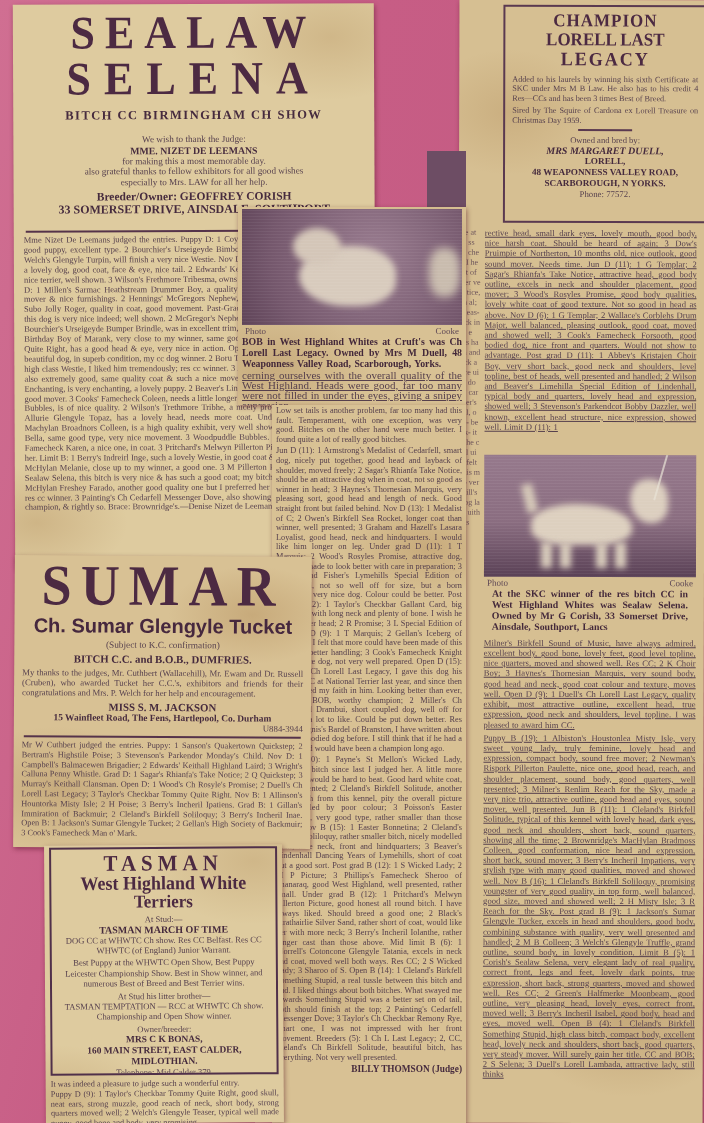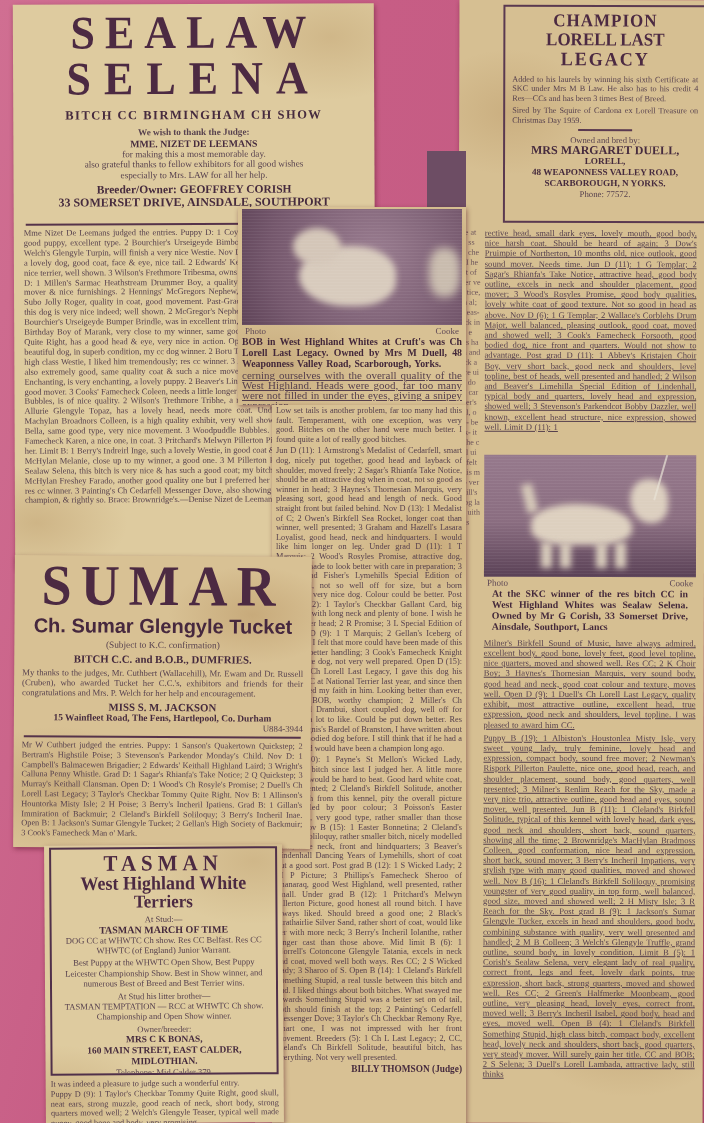--- a/index.html
+++ b/index.html
@@ -38,21 +38,21 @@
 <body>
 
 <div class="page">
 
   <div style="position:absolute;left:25px;top:10px;width:23px;height:24px;background:#76223f;transform:rotate(-3deg);"></div>
 
   <div class="clip paper-a" style="left:14px;top:4px;width:341px;height:551px;padding:6px 10px;transform:rotate(-0.25deg);z-index:1;">
     <div class="big-title" style="font-size:44px;line-height:46px;letter-spacing:10px;">SEALAW</div>
     <div class="big-title" style="font-size:44px;line-height:46px;letter-spacing:13px;">SELENA</div>
     <div class="ctr bold" style="font-size:12.5px;letter-spacing:1.5px;margin-top:6px;">BITCH CC BIRMINGHAM CH SHOW</div>
-    <div class="ctr" style="font-size:9.2px;line-height:10.5px;margin-top:4px;font-weight:bold;">We wish to thank the Judge:</div>
+    <div class="ctr" style="font-size:9.2px;line-height:10.5px;margin-top:11px;">We wish to thank the Judge:</div>
     <div class="ctr bold" style="font-size:9.8px;line-height:11px;">MME. NIZET DE LEEMANS</div>
     <div class="ctr" style="font-size:9.2px;line-height:10.5px;">for making this a most memorable day.</div>
     <div class="ctr" style="font-size:9.2px;line-height:10.5px;">also grateful thanks to fellow exhibitors for all good wishes</div>
     <div class="ctr" style="font-size:9.2px;line-height:10.5px;">especially to Mrs. LAW for all her help.</div>
     <div class="ctr bold" style="font-size:11.5px;margin-top:3px;">Breeder/Owner: GEOFFREY CORISH</div>
     <div class="ctr bold" style="font-size:12px;">33 SOMERSET DRIVE, AINSDALE, SOUTHPORT</div>
     <div style="font-size:9px;text-align:right;padding-right:6px;">V266-2948</div>
     <hr class="rule">
     <div class="report-sm" style="font-size:8.5px;line-height:9.9px;">Mme Nizet De Leemans judged the entries.  Puppy D: 1 Coy's Cedarfell Merry 'N Bright, a very good puppy, excellent type.  2 Bourchier's Urseigeyde Bimbo Boy, was very smart, good coat.  3 Welch's Glengyle Turpin, will finish a very nice Westie.  Nov D: 1 Brownridge's Beadmoor Bluster, a lovely dog, good coat, face &amp; eye, nice tail.  2 Edwards' Keithall Highland Laird, is also a very nice terrier, well shown.  3 Wilson's Frethmore Tribesma, owns a good body &amp; nice head.  Undergrad D: 1 Millen's Sarmac Heathstream Drummer Boy, a quality terrier who shows very well; good mover &amp; nice furnishings.  2 Hennings' McGregors Nephew, another very nice dog.  3 Cowper's Subo Jolly Roger, quality in coat, good movement.  Past-Grad D: 1 Sagar's Retanna Take Notice, this dog is very nice indeed; well shown.  2 McGregor's Nephew.  3 Subo Jolly Nephew.  Limit D: 1 Bourchier's Urseigeyde Bumper Brindle, was in excellent trim, a good Westie.  2 Hampson's Oldfold Birthday Boy of Marank, very close to my winner, same good type.  3 Tayler's Checkbar Tommy Quite Right, has a good head &amp; eye, very nice in action.  Open D: 1 Woods' Ch Rosys' Promise, beautiful dog, in superb condition, my cc dog winner.  2 Boru Tasman March of Time, this is another high class Westie, I liked him tremendously; res cc winner.  3 Armstrong's Medalist of Cedarfell, is also extremely good, same quality coat &amp; such a nice mover.  Puppy B: 1 Coy's Cedarfell Most Enchanting, is very enchanting, a lovely puppy.  2 Beaver's Lindenhell Donatin, another pretty bitch, good mover.  3 Cooks' Famecheck Coleen, needs a little longer coat.  Nov B: 1 Ingram's Woodpuddle Bubbles, is of nice quality.  2 Wilson's Trethmore Tribhe, a nicely proportioned Westie.  3 Lyons' Allurie Glengyle Topaz, has a lovely head, needs more coat.  Undergrad B: 1 Brownridge's Machylan Broadnors Colleen, is a high quality exhibit, very well shown.  2 Buchanan's Keldoone Bella, same good type, very nice movement.  3 Woodpuddle Bubbles.  Post-Grad B: 1 K Bella.  2 Famecheck Karen, a nice one, in coat.  3 Pritchard's Melwyn Pillerton Picture, is a picture &amp; I liked her.  Limit B: 1 Berry's Indreirl Inge, such a lovely Westie, in good coat &amp; condition.  2 Brownridge's McHylan Melanie, close up to my winner, a good one.  3 M Pillerton Picture.  Open B: 1 Corish's Sealaw Selena, this bitch is very nice &amp; has such a good coat; my bitch cc winner.  2 Brownridge's McHylan Freshey Farado, another good quality one but I preferred her kennelmate Colleen for the res cc winner.  3 Painting's Ch Cedarfell Messenger Dove, also showing good quality; I see she is a champion, &amp; rightly so.  Brace: Brownridge's.—Denise Nizet de Leemans.</div>
   </div>
@@ -61,21 +61,21 @@
     <div style="position:absolute;left:2px;top:228px;width:20px;height:880px;font-size:8px;line-height:10px;color:#5d4553;overflow:hidden;word-break:break-all;opacity:.85;">ke at y. ss s. ches I hes t of her ved tice, in al; 3 eas- eck ind. en's ham and eck agre uis; dog. care er's all, ow- be ck- ith he cial uig felt this mo- very ill's dog last uith ms</div>
 
     <div class="adbox" style="margin:5px 0 0 18px;width:186px;height:206px;padding:4px 7px;box-sizing:content-box;">
       <div class="big-title" style="font-size:17px;line-height:19px;letter-spacing:1px;">CHAMPION</div>
       <div class="big-title" style="font-size:17px;line-height:19px;">LORELL LAST</div>
       <div class="big-title" style="font-size:18px;line-height:20px;letter-spacing:2px;">LEGACY</div>
       <div style="font-size:8.2px;line-height:1.15;text-align:justify;margin-top:6px;">Added to his laurels by winning his sixth Certificate at SKC under Mrs M B Law. He also has to his credit 4 Res—CCs and has been 3 times Best of Breed.</div>
       <div style="font-size:8.2px;line-height:1.15;text-align:justify;margin-top:3px;">Sired by The Squire of Cardona ex Lorell Treasure on Christmas Day 1959.</div>
       <div style="width:54px;border-top:2px solid #5a3950;margin:4px auto;"></div>
       <div class="ctr" style="font-size:8.6px;">Owned and bred by:</div>
-      <div class="ctr bold" style="font-size:12px;line-height:11px;">MRS MARGARET DUELL,</div>
+      <div class="ctr bold" style="font-size:10px;line-height:11px;font-style:italic;">MRS MARGARET DUELL,</div>
       <div class="ctr bold" style="font-size:9.2px;line-height:11px;">LORELL,</div>
       <div class="ctr bold" style="font-size:9.2px;line-height:11px;">48 WEAPONNESS VALLEY ROAD,</div>
       <div class="ctr bold" style="font-size:9.2px;line-height:11px;">SCARBOROUGH, N YORKS.</div>
       <div class="ctr" style="font-size:8.8px;">Phone: 77572.</div>
     </div>
 
     <div class="report" style="margin-top:5px;height:224px;overflow:hidden;font-size:8.6px;line-height:10.2px;">rective head, small dark eyes, lovely mouth, good body, nice harsh coat. Should be heard of again; 3 Dow's Pruimpie of Northerton, 10 months old, nice outlook, good sound mover. Needs time. Jun D (11): 1 G Templar; 2 Sagar's Rhianfa's Take Notice, attractive head, good body outline, excels in neck and shoulder placement, good mover; 3 Wood's Rosyles Promise, good body qualities, lovely white coat of good texture. Not so good in head as above. Nov D (6): 1 G Templar; 2 Wallace's Corblehs Drum Major, well balanced, pleasing outlook, good coat, moved and showed well; 3 Cook's Famecheck Forsooth, good bodied dog, nice front and quarters. Would not show to advantage. Post grad D (11): 1 Abbey's Kristajen Choir Boy, very short back, good neck and shoulders, level topline, best of heads, well presented and handled; 2 Wilson and Beaver's Limehilla Special Edition of Lindenhall, typical body and quarters, lovely head and expression, showed well; 3 Stevenson's Parkendcot Bobby Dazzler, well known, excellent head structure, nice expression, showed well.  Limit D (11):  1</div>
 
     <div class="photo" style="width:212px;height:122px;margin-top:3px;background:linear-gradient(180deg,#96798c 0%,#8a6d80 55%,#5a4156 100%);">
       <div class="blob" style="left:22%;top:40%;width:48%;height:34%;background:#ddd0bf;border-radius:45% 55% 35% 35%;"></div>

